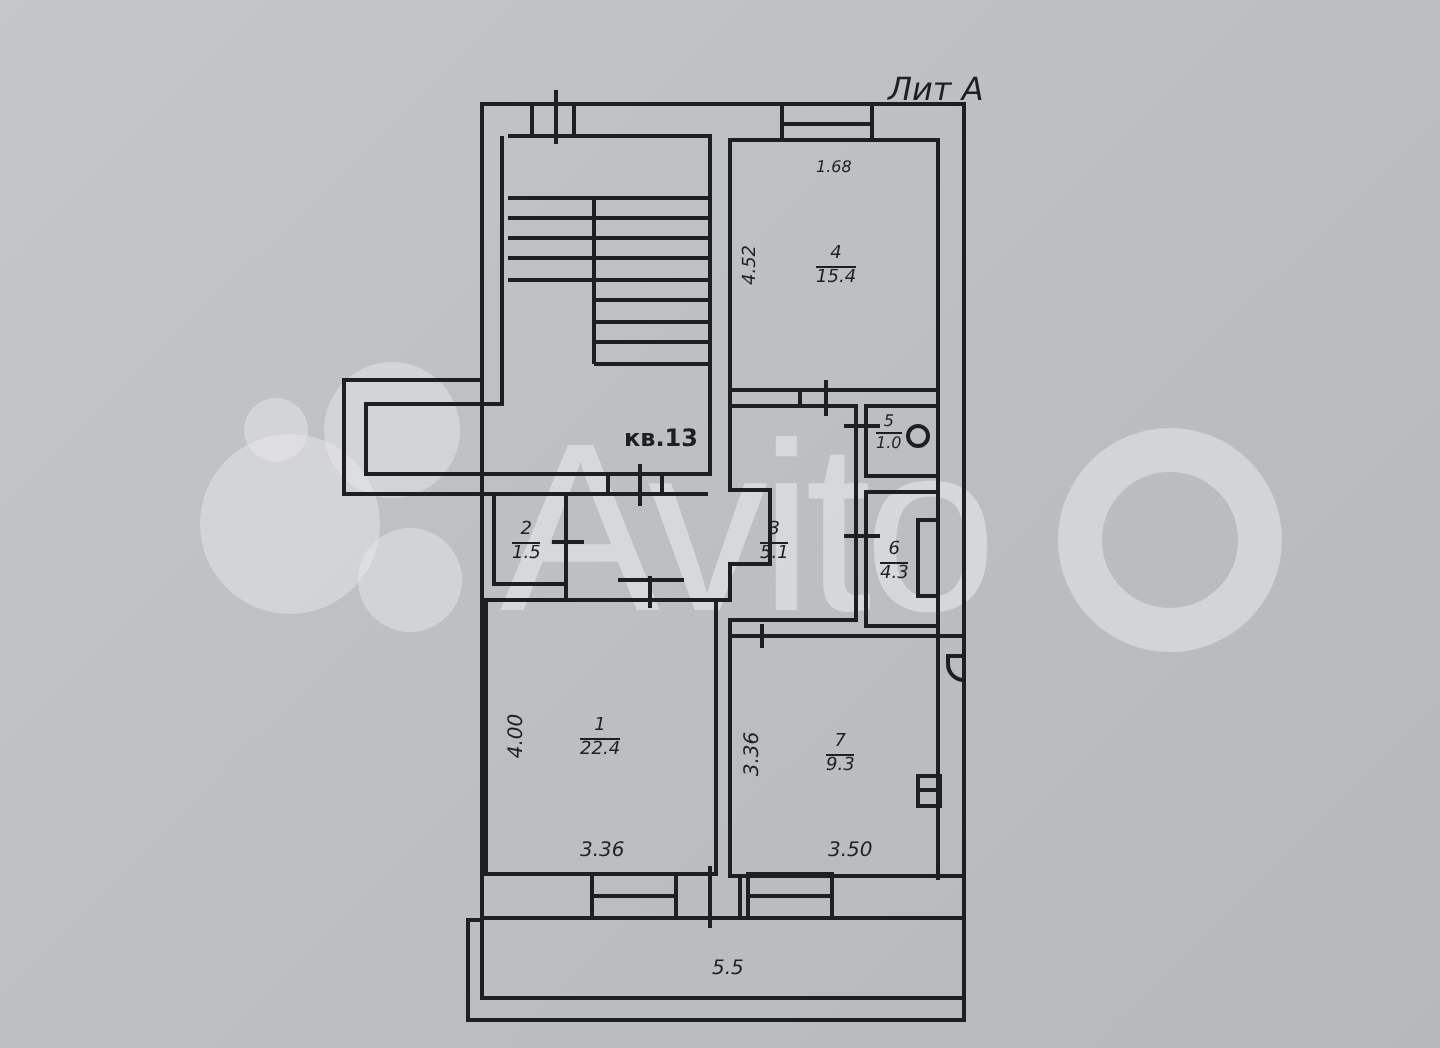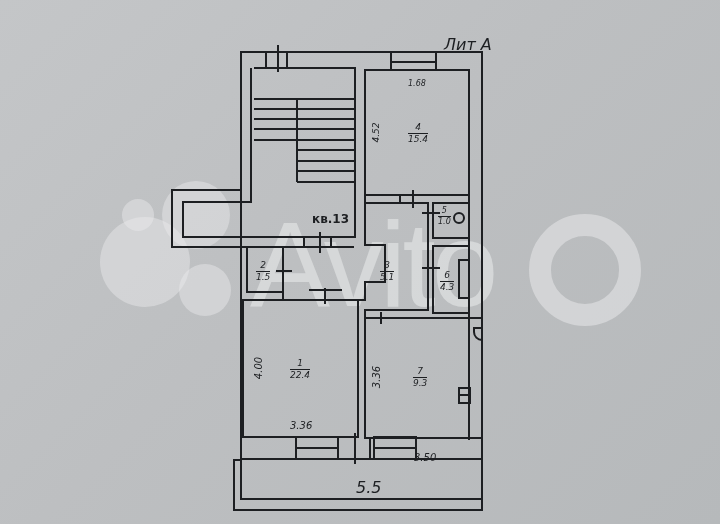--- a/index.html
+++ b/index.html
@@ -132,15 +132,15 @@
   <div class="frac" style="left:413px;top:367px;">
       <span class="n">7</span>
       <span class="a">9.3</span>
     </div>
 
   <div class="lbl" style="left:408px;top:80px;font-size:8px;">1.68</div>
   <div class="lbl vert" style="left:366px;top:128px;font-size:9px;">4.52</div>
   <div class="lbl vert" style="left:248px;top:363px;">4.00</div>
   <div class="lbl" style="left:290px;top:421px;">3.36</div>
   <div class="lbl vert" style="left:366px;top:372px;">3.36</div>
-  <div class="lbl" style="left:414px;top:421px;margin-top:32px;">3.50</div>
-  <div class="lbl" style="left:356px;top:480px;font-size:16px;">5.5</div>
+  <div class="lbl" style="left:414px;top:421px;">3.50</div>
+  <div class="lbl" style="left:356px;top:480px;font-size:10px;">5.5</div>
 </div>
 
 </body></html>

